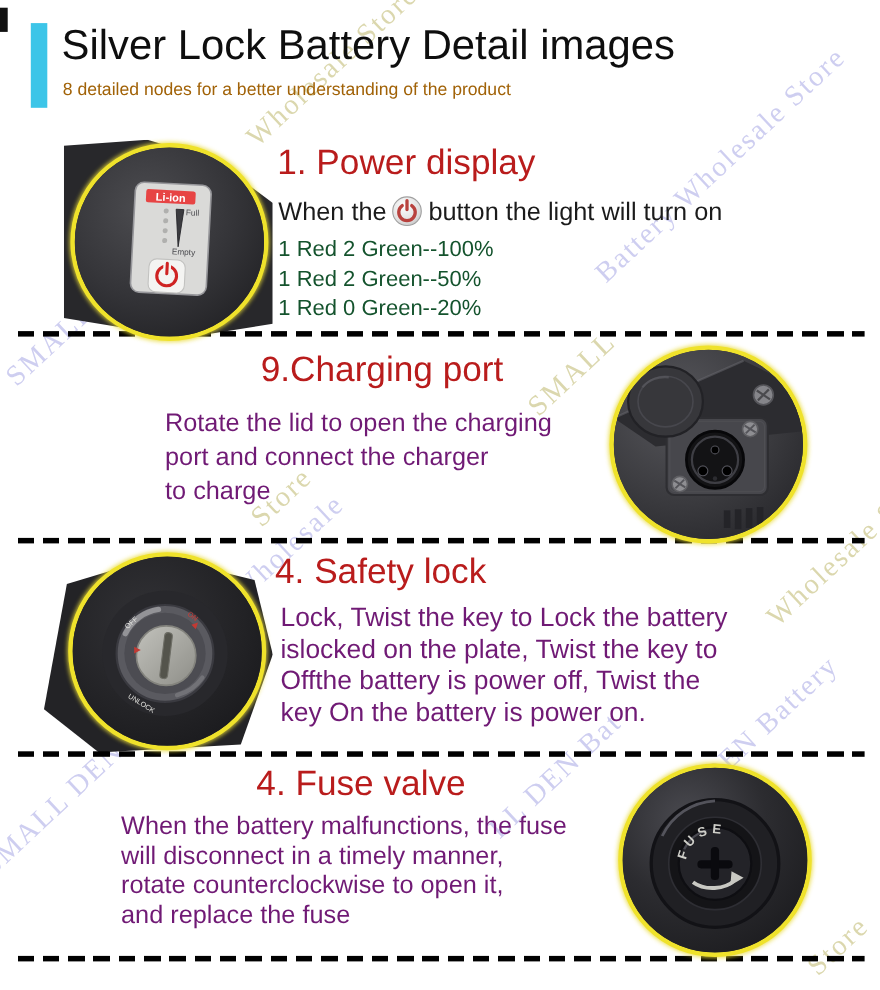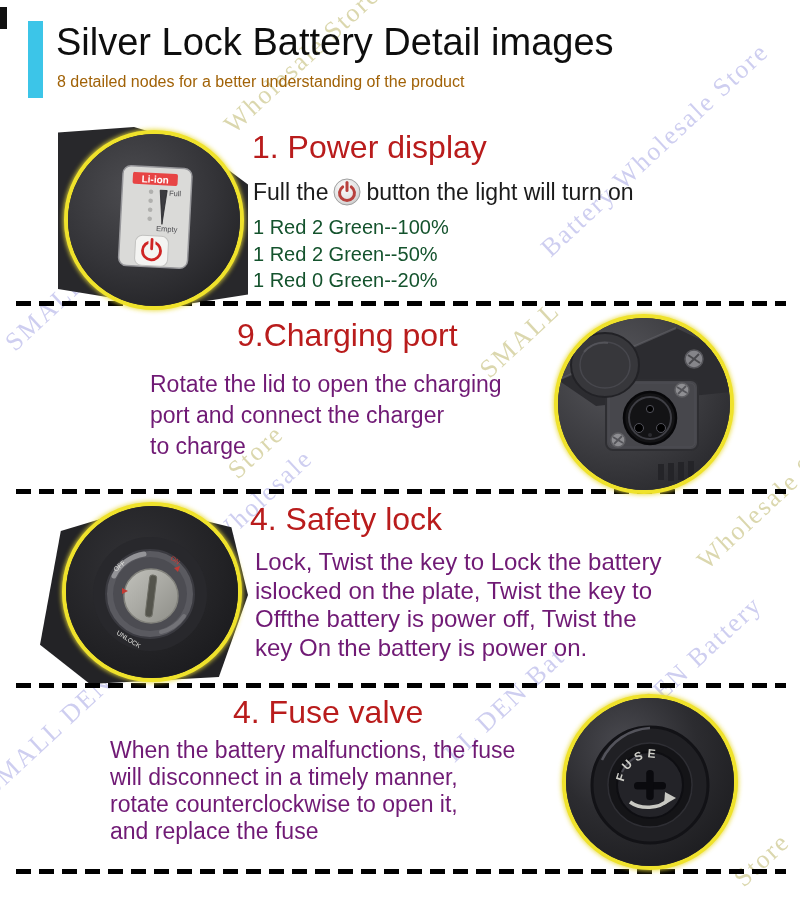--- a/index.html
+++ b/index.html
@@ -110,21 +110,21 @@
         <g>
           <circle cx="84.5" cy="117" r="9" fill="none" stroke="#cf2323" stroke-width="2.8"></circle>
           <rect x="81" y="105" width="7" height="6" fill="#f4f4f2"></rect>
           <line x1="84.5" y1="105.5" x2="84.5" y2="115" stroke="#cf2323" stroke-width="2.8" stroke-linecap="round"></line>
         </g>
       </g>
     </svg>
   </div>
   <div class="sec-title" id="t1">1. Power display</div>
   <div class="press-line">
-    <span>Full the</span>
+    <span>When the</span>
     <svg class="press-icon" viewBox="0 0 28 28">
       <defs>
         <radialGradient id="pg" cx="40%" cy="32%" r="80%">
           <stop offset="0" stop-color="#fdfdfd"></stop>
             <stop offset=".7" stop-color="#dedede"></stop>
             <stop offset="1" stop-color="#bcbcbc"></stop>
         </radialGradient>
       </defs>
       <circle cx="14" cy="14" r="13" fill="url(#pg)" stroke="#a0a0a0"></circle>
       <path d="M 9.7 8.9 A 7.5 7.5 0 1 0 18.3 8.9" fill="none" stroke="#b8413d" stroke-width="3" stroke-linecap="round"></path>

